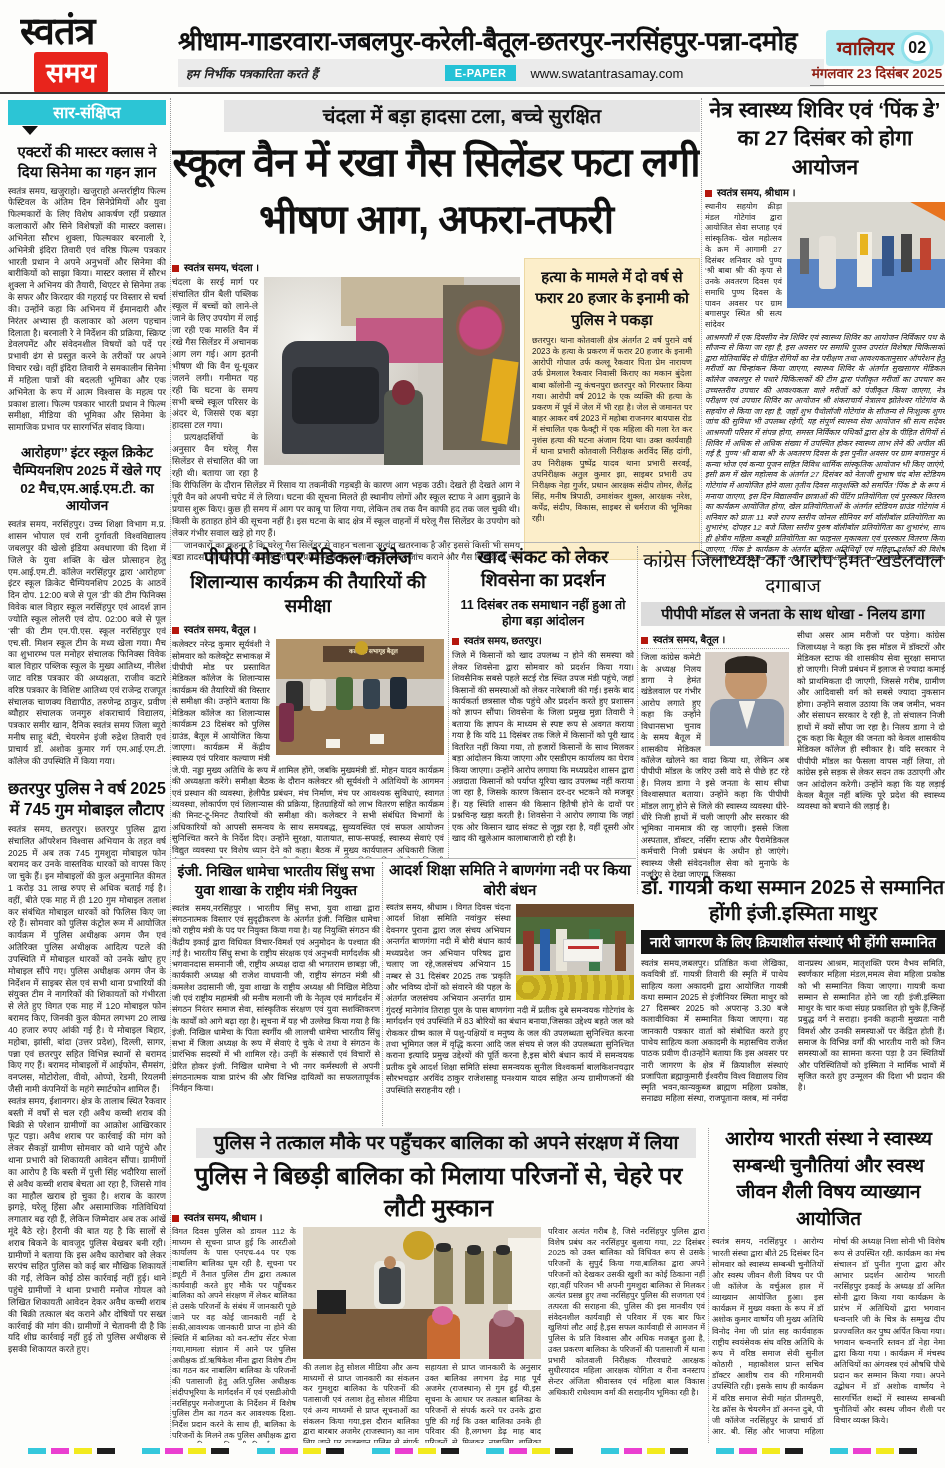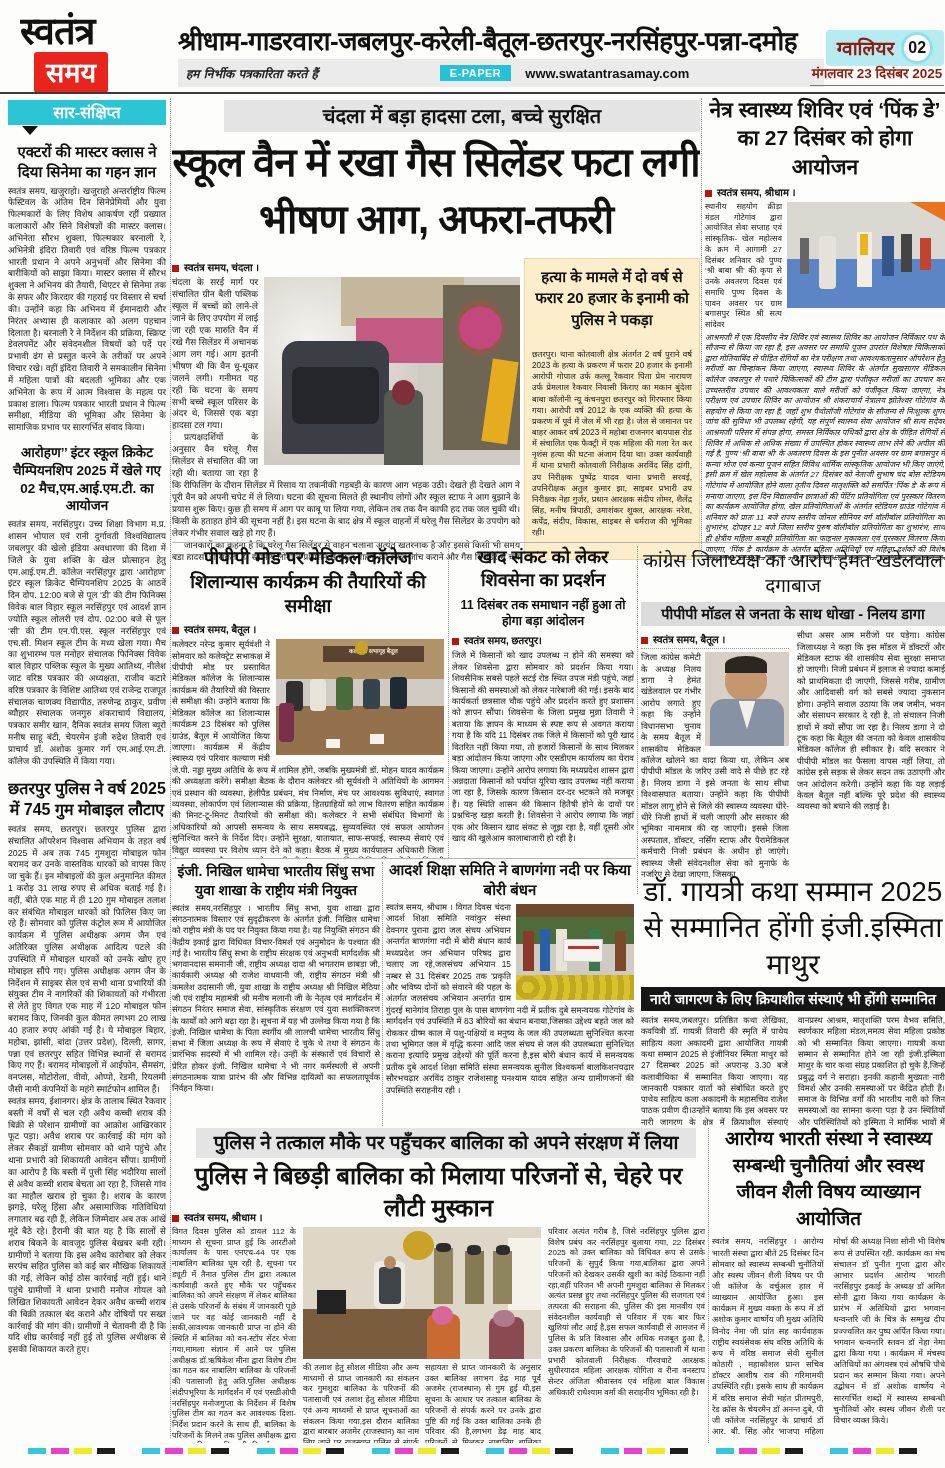--- a/index.html
+++ b/index.html
@@ -18,21 +18,21 @@
 
 .logo1{font-size:38px;font-weight:900;letter-spacing:-1px;line-height:1.05}
 .logo2{display:inline-block;background:#e8241c;color:#fff;font-size:27px;font-weight:900;padding:1px 12px 3px;border-radius:3px;margin-left:14px}
 .regions{font-size:26px;font-weight:900;letter-spacing:-0.5px;white-space:nowrap}
 .badge{background:#b6ebf1;border-radius:4px;display:flex;align-items:center;justify-content:center;gap:7px;padding:2px 6px}
 .badge .ed{color:#8e1d12;font-size:19px;font-weight:900}
 .badge .num{width:32px;height:32px;background:#fff;border:3px solid #8fe0ea;border-radius:50%;display:flex;align-items:center;justify-content:center;font-size:16px;font-weight:900;color:#111}
 .strip{background:#ebebeb;display:flex;align-items:center;gap:14px;padding:0 8px}
 .tagline{font-family:"DejaVu Serif","Liberation Serif",serif;font-style:italic;font-weight:bold;font-size:12px;color:#222}
 .epaper{background:#25c2d6;color:#fff;font-size:11px;font-weight:bold;padding:2px 10px;letter-spacing:.5px}
-.url{font-size:13px;font-weight:bold;color:#111}
+.url{font-size:13px;font-weight:normal;color:#111}
 .hdate{color:#8e1d12;font-size:13.5px;font-weight:900;text-align:center;border-bottom:1px solid #777;padding-bottom:3px}
 
 .sb-title{background:#2cc5d5;color:#fff;font-size:16px;font-weight:900;text-align:center;line-height:25px;height:25px}
 .sb-tri{width:0;height:0;border-left:8px solid transparent;border-right:8px solid transparent;border-top:9px solid #111;margin:1px 0 4px 14px}
 .sb-h{font-weight:900;text-align:center;line-height:1.32;margin:7px 0 4px}
 
 .reward{background:#fceeca;border:1px solid #ecd8a4;padding:7px 7px}
 
 .ph{position:relative;overflow:hidden;background:#cfcac2}
 .ph *{position:absolute}
@@ -105,21 +105,21 @@
       <i style="right:3%;top:44%;width:10%;height:44%;background:#e4ac1e;transform:rotate(8deg)"></i>
       <i style="left:47%;bottom:0;width:15%;height:40%;background:#565a50;border-radius:8px 8px 0 0"></i>
       <i style="left:50%;bottom:32%;width:9%;height:13%;background:#7d2f3a;border-radius:50%"></i>
     </div>
     <p class="bt" style="font-size:8.8px">चंदला के सरई मार्ग पर संचालित ग्रीन बैली पब्लिक स्कूल में बच्चों को लाने-ले जाने के लिए उपयोग में लाई जा रही एक मारुति वैन में रखे गैस सिलेंडर में अचानक आग लग गई। आग इतनी भीषण थी कि वैन धू-धूकर जलने लगी। गनीमत यह रही कि घटना के समय सभी बच्चे स्कूल परिसर के अंदर थे, जिससे एक बड़ा हादसा टल गया।</p>
     <p class="bt" style="font-size:8.8px;text-indent:12px">प्रत्यक्षदर्शियों के अनुसार वैन घरेलू गैस सिलेंडर से संचालित की जा रही थी। बताया जा रहा है कि रीफिलिंग के दौरान सिलेंडर में रिसाव या तकनीकी गड़बड़ी के कारण आग भड़क उठी। देखते ही देखते आग ने पूरी वैन को अपनी चपेट में ले लिया। घटना की सूचना मिलते ही स्थानीय लोगों और स्कूल स्टाफ ने आग बुझाने के प्रयास शुरू किए। कुछ ही समय में आग पर काबू पा लिया गया, लेकिन तब तक वैन काफी हद तक जल चुकी थी। किसी के हताहत होने की सूचना नहीं है। इस घटना के बाद क्षेत्र में स्कूल वाहनों में घरेलू गैस सिलेंडर के उपयोग को लेकर गंभीर सवाल खड़े हो गए हैं।</p>
     <p class="bt" style="font-size:8.8px;text-indent:12px">जानकारों का कहना है कि घरेलू गैस सिलेंडर से वाहन चलाना अत्यंत खतरनाक है और इससे किसी भी समय बड़ा हादसा हो सकता है। स्थानीय लोगों ने प्रशासन से स्कूल वाहनों की सख्त जांच कराने और गैस सिलेंडर से चल रहे वाहनों पर तत्काल रोक लगाने की मांग की है, ताकि भविष्य में इस तरह की घटनाओं से बच्चों की सुरक्षा सुनिश्चित की जा सके।</p>
   </div>
 
   <div class="abs reward" style="left:524px;top:258px;width:176px;height:302px">
-    <div class="hc" style="font-size:15px;line-height:1.42;margin-bottom:19px">हत्या के मामले में दो वर्ष से फरार 20 हजार के इनामी को पुलिस ने पकड़ा</div>
+    <div class="hc" style="font-size:15px;line-height:1.42;margin-bottom:5px">हत्या के मामले में दो वर्ष से फरार 20 हजार के इनामी को पुलिस ने पकड़ा</div>
     <div class="bt" style="font-size:8.2px">छतरपुर। थाना कोतवाली क्षेत्र अंतर्गत 2 वर्ष पुराने वर्ष 2023 के हत्या के प्रकरण में फरार 20 हजार के इनामी आरोपी गोपाल उर्फ कल्लू रैकवार पिता प्रेम नारायण उर्फ प्रेमलाल रैकवार निवासी किराए का मकान बुंदेला बाबा कॉलोनी न्यू कंचनपुरा छतरपुर को गिरफ्तार किया गया। आरोपी वर्ष 2012 के एक व्यक्ति की हत्या के प्रकरण में पूर्व में जेल में भी रहा है। जेल से जमानत पर बाहर आकर वर्ष 2023 में महोबा राजनगर बायपास रोड में संचालित एक फैक्ट्री में एक महिला की गला रेत कर नृशंस हत्या की घटना अंजाम दिया था। उक्त कार्यवाही में थाना प्रभारी कोतवाली निरीक्षक अरविंद सिंह दांगी, उप निरीक्षक पुष्पेंद्र यादव थाना प्रभारी सरवई, उपनिरीक्षक अतुल कुमार झा, साइबर प्रभारी उप निरीक्षक नेहा गुर्जर, प्रधान आरक्षक संदीप तोमर, शैलेंद्र सिंह, मनीष त्रिपाठी, उमाशंकर शुक्ल, आरक्षक नरेश, कर्पेंद्र, संदीप, विकास, साइबर से धर्मराज की भूमिका रही।</div>
   </div>
 
   <div class="vdot" style="left:701px;top:98px;height:462px"></div>
   <div class="abs" style="left:705px;top:96px;width:240px;height:464px">
     <div class="hc" style="font-size:21px;line-height:1.35;font-weight:900">नेत्र स्वास्थ्य शिविर एवं ‘पिंक डे’ का 27 दिसंबर को होगा आयोजन</div>
     <div class="by" style="margin-top:4px">स्वतंत्र समय, श्रीधाम ।</div>
     <div>
       <div class="ph" style="float:right;width:158px;height:106px;margin:0 0 4px 5px">
         <i style="left:0;top:0;width:100%;height:55%;background:#dad8d0"></i>
@@ -216,21 +216,21 @@
         <i style="left:84%;top:28%;width:9%;height:42%;background:#7a4a2a"></i>
         <i style="left:40%;top:36%;width:34%;height:24%;background:#f5f3ee;border:1px solid #ccc"></i>
         <i style="left:44%;top:44%;width:26%;height:3%;background:#c03030"></i>
         <i style="left:0;bottom:0;width:100%;height:26%;background:repeating-radial-gradient(circle at 10% 50%,#d9c32c 0 6px,#c2a81e 6px 12px)"></i>
       </div>
       <p class="bt" style="font-size:8.4px">स्वतंत्र समय, श्रीधाम । विगत दिवस चंदना आदर्श शिक्षा समिति नवांकुर संस्था देवनगर पुराना द्वारा जल संचय अभियान अन्तर्गत बाणगंगा नदी में बोरी बंधान कार्य मध्यप्रदेश जन अभियान परिषद द्वारा चलाए जा रहे,जलसंचय अभियान 15 नम्बर से 31 दिसंबर 2025 तक ‘प्रकृति और भविष्य दोनों को संवारने की पहल के अंतर्गत जलसंचय अभियान अन्तर्गत ग्राम गुंदरई मानेगांव तिराहा पुल के पास बाणगंगा नदी में प्रतीक दुबे समन्वयक गोटेगांव के मार्गदर्शन एवं उपस्थिति में 83 बोरियों का बंधान बनाया,जिसका उद्देश्य बहते जल को रोककर ग्रीष्म काल में पशु-पक्षियों व मनुष्य के जल की उपलब्धता सुनिश्चित करना तथा भूमिगत जल में वृद्धि करना आदि जल संचय से जल की उपलब्धता सुनिश्चित कराना इत्यादि प्रमुख उद्देश्यों की पूर्ति करना है,इस बोरी बंधान कार्य में समन्वयक प्रतीक दुबे आदर्श शिक्षा समिति संस्था समन्वयक सुनील विश्वकर्मा बालकिशनचढ़ार सौरभचढ़ार अरविंद ठाकुर राजेशसाहू घनश्याम यादव सहित अन्य ग्रामीणजनों की उपस्थिति सराहनीय रही ।</p>
     </div>
   </div>
 
   <div class="abs" style="left:641px;top:874px;width:304px;height:254px">
-    <div class="hc" style="font-size:28px;line-height:1.3;font-weight:400">डॉ. गायत्री कथा सम्मान 2025 से सम्मानित होंगी इंजी.इस्मिता माथुर</div>
+    <div class="hc" style="font-size:20px;line-height:1.3;font-weight:700">डॉ. गायत्री कथा सम्मान 2025 से सम्मानित होंगी इंजी.इस्मिता माथुर</div>
     <div class="blackbar" style="height:24px;font-size:14px;line-height:24px;margin:4px 0">नारी जागरण के लिए क्रियाशील संस्थाएं भी होंगी सम्मानित</div>
     <div class="cols2 bt" style="font-size:8.3px">स्वतंत्र समय,जबलपुर। प्रतिष्ठित कथा लेखिका, कवयित्री डॉ. गायत्री तिवारी की स्मृति में पाथेय साहित्य कला अकादमी द्वारा आयोजित गायत्री कथा सम्मान 2025 से इंजीनियर स्मिता माथुर को 27 दिसम्बर 2025 को अपरान्ह 3.30 बजे कलावीथिका में सम्मानित किया जाएगा। यह जानकारी पत्रकार वार्ता को संबोधित करते हुए पाथेय साहित्य कला अकादमी के महासचिव राजेश पाठक प्रवीण दी।उन्होंने बताया कि इस अवसर पर नारी जागरण के क्षेत्र में क्रियाशील संस्थाएं प्रजापिता ब्रह्माकुमारी ईश्वरीय विश्व विद्यालय शिव स्मृति भवन,कान्यकुब्ज ब्राह्मण महिला प्रकोष्ठ, सनाढ्य महिला संस्था, राजपूताना क्लब, मां नर्मदा वानप्रस्थ आश्रम, मातृशक्ति परम वैभव समिति, स्वर्णकार महिला मंडल,ममत्व सेवा महिला प्रकोष्ठ को भी सम्मानित किया जाएगा। गायत्री कथा सम्मान से सम्मानित होने जा रही इंजी.इस्मिता माथुर के चार कथा संग्रह प्रकाशित हो चुके हैं,जिन्हें प्रबुद्ध वर्ग ने सराहा। इनकी कहानी मुख्यतः नारी विमर्श और उनकी समस्याओं पर केंद्रित होती हैं। समाज के विभिन्न वर्गों की भारतीय नारी को जिन समस्याओं का सामना करना पड़ा है उन स्थितियों और परिस्थितियों को इस्मिता ने मार्मिक भावों में सृजित करते हुए उन्मूलन की दिशा भी प्रदान की है।</div>
   </div>
 
   <div class="abs graybar" style="left:196px;top:1128px;width:500px;height:30px;font-size:19px;line-height:30px">पुलिस ने तत्काल मौके पर पहुँचकर बालिका को अपने संरक्षण में लिया</div>
   <div class="abs hc" style="left:172px;top:1160px;width:533px;font-size:24px;line-height:1.35;font-weight:900">पुलिस ने बिछड़ी बालिका को मिलाया परिजनों से, चेहरे पर लौटी मुस्कान</div>
 
   <div class="abs" style="left:172px;top:1208px;width:533px;height:235px">
     <div class="by">स्वतंत्र समय, श्रीधाम ।</div>
     <div style="display:flex;gap:7px">

